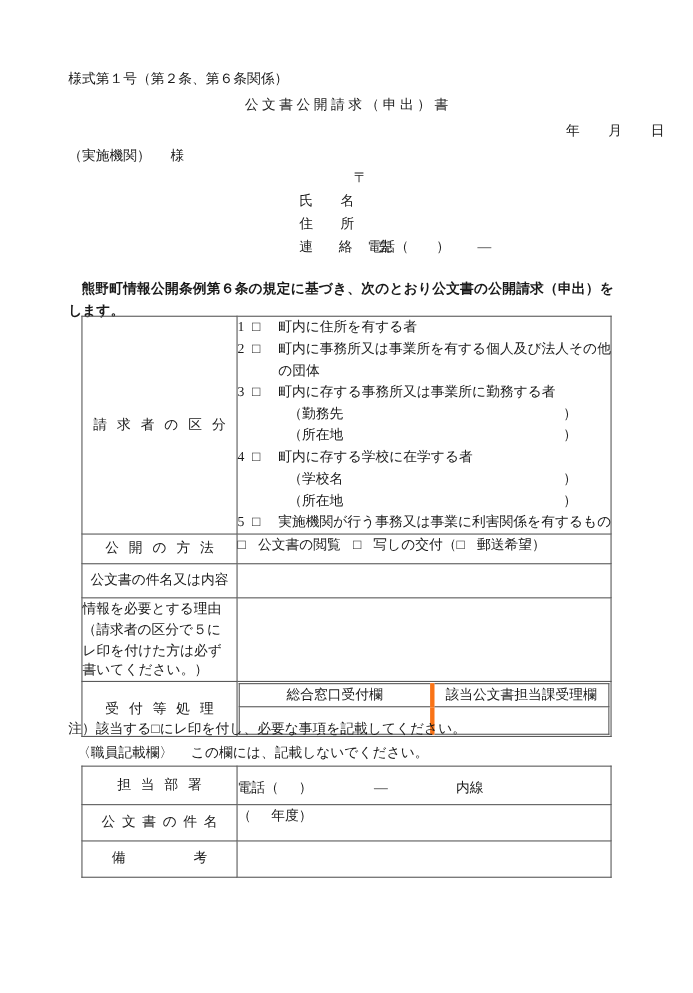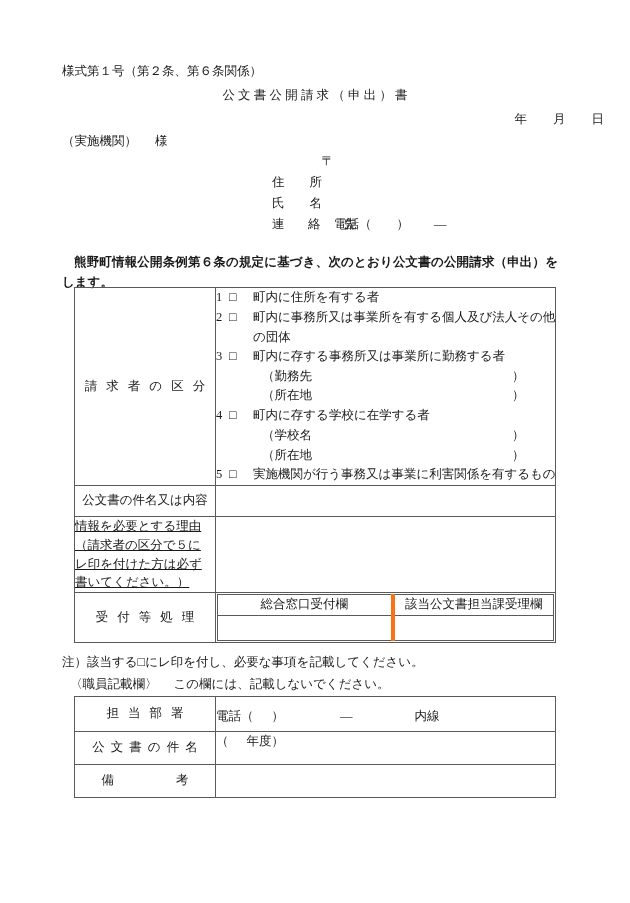--- a/index.html
+++ b/index.html
@@ -202,24 +202,24 @@
 
   <div class="agency-line">
     <span>（実施機関）</span><span class="sp"></span><span>様</span>
   </div>
 
   <div class="applicant-block">
     <div class="row">
       <span class="postal">〒</span>
     </div>
     <div class="row">
-      <span class="ab-label">住　　所</span>
+      <span class="ab-label">氏　　名</span>
     </div>
     <div class="row">
-      <span class="ab-label">氏　　名</span>
+      <span class="ab-label">住　　所</span>
     </div>
     <div class="row">
       <span class="ab-label sp3">連　絡　先</span><span>電話（　　）　　—</span>
     </div>
   </div>
 
   <div class="intro">熊野町情報公開条例第６条の規定に基づき、次のとおり公文書の公開請求（申出）をします。</div>
 
   <table class="form" id="main-table">
     <colgroup>
@@ -265,32 +265,42 @@
             <span>（所在地</span><span class="paren-close">）</span>
           </div>
 
           <div class="kubun-item">
             <span class="num">5</span><span class="box">□</span><span>実施機関が行う事務又は事業に利害関係を有するもの</span>
           </div>
 
         </td>
       </tr>
 
+      <tr>
+        <td class="lbl" style="height:26px;">
+          <div class="label-mid">
+            <span class="spread">公開の方法</span>
+          </div>
+        </td>
+        <td class="houhou-cell">
+          <span>□</span><span class="gap"></span><span>公文書の閲覧</span><span class="gap"></span><span>□</span><span class="gap"></span><span>写しの交付（</span><span>□</span><span class="gap"></span><span>郵送希望）</span>
+        </td>
+      </tr>
 
       <tr>
         <td class="lbl" style="height:30px;">
           <div class="label-mid">
             <span class="spread none">公文書の件名又は内容</span>
           </div>
         </td>
         <td></td>
       </tr>
 
       <tr>
-        <td class="lbl riyuu-label" style="height:62px;text-decoration:underline;">
+        <td class="lbl riyuu-label" style="height:62px;">
           <div>情報を必要とする理由</div>
           <div>（請求者の区分で５に</div>
           <div>レ印を付けた方は必ず</div>
           <div>書いてください。）</div>
         </td>
         <td></td>
       </tr>
 
       <tr>
         <td class="lbl" style="height:45px;">

